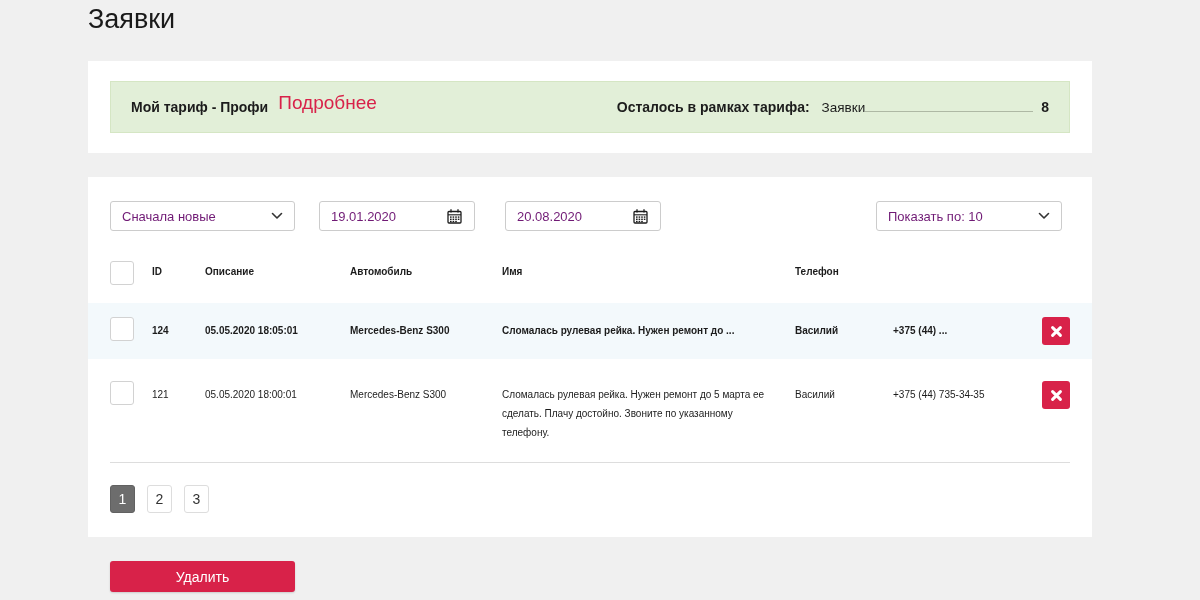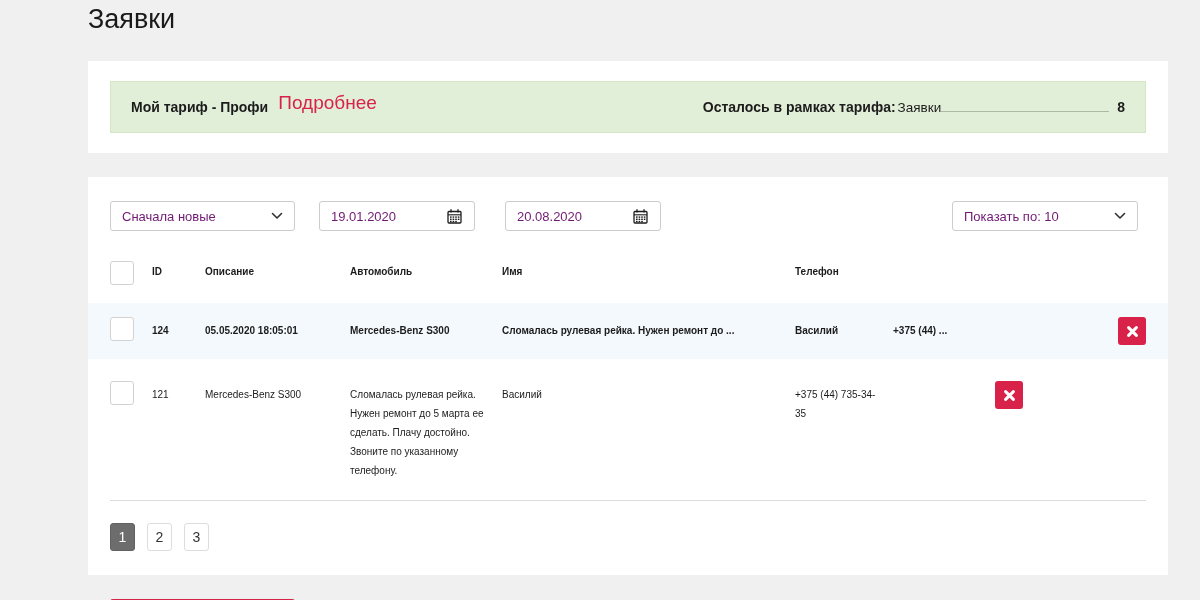--- a/index.html
+++ b/index.html
@@ -12,21 +12,21 @@
   }
   .container { padding: 4px 88px 0; }
   h1.page-title {
     margin: 0 0 26px;
     font-size: 27px;
     font-weight: 400;
     color: #1a1a1a;
   }
   .card {
     background: #ffffff;
-    width: 1080px;
+    width: 1004px;
   }
   .tariff-card { padding: 20px 22px; }
   .tariff-banner {
     background: #e2efd8;
     border: 1px solid #d5e6c4;
     height: 52px;
     display: flex;
     align-items: center;
     justify-content: space-between;
     padding: 0 20px;
@@ -37,21 +37,21 @@
   .details-link {
     color: #d82249;
     font-size: 19px;
     margin-left: 10px;
     position: relative;
     top: -4px;
     text-decoration: none;
     cursor: pointer;
   }
   .tariff-right { display: flex; align-items: baseline; }
-  .remaining-label { font-weight: 700; margin-right: 2px; }
+  .remaining-label { font-weight: 700; margin-right: 12px; }
   .remaining-item { font-size: 13.5px; }
   .leader-line {
     display: inline-block;
     width: 168px;
     border-bottom: 1px solid #aeb8a4;
     height: 12px;
   }
   .remaining-value { font-weight: 700; margin-left: 8px; }
 
   .list-card { margin-top: 24px; padding: 24px 0 24px; }
@@ -251,20 +251,21 @@
             </svg>
         </button>
       </div>
     </div>
 
     <div class="trow row-data row-plain">
       <div>
           <div class="checkbox"></div>
         </div>
       <div class="cell">121</div>
+      <div class="cell">05.05.2020 18:00:01</div>
       <div class="cell">Mercedes-Benz S300</div>
       <div class="cell">Сломалась рулевая рейка. Нужен ремонт до 5 марта ее сделать. Плачу достойно. Звоните по указанному телефону.</div>
       <div class="cell">Василий</div>
       <div class="cell">+375 (44) 735-34-35</div>
       <div class="del-cell">
         <button class="row-del-btn">
           <svg width="13" height="13" viewBox="0 0 12 12">
               <path d="M2.4 2.4 L9.6 9.6 M9.6 2.4 L2.4 9.6" stroke="#ffffff" stroke-width="2.8" stroke-linecap="round"></path>
             </svg>
         </button>

